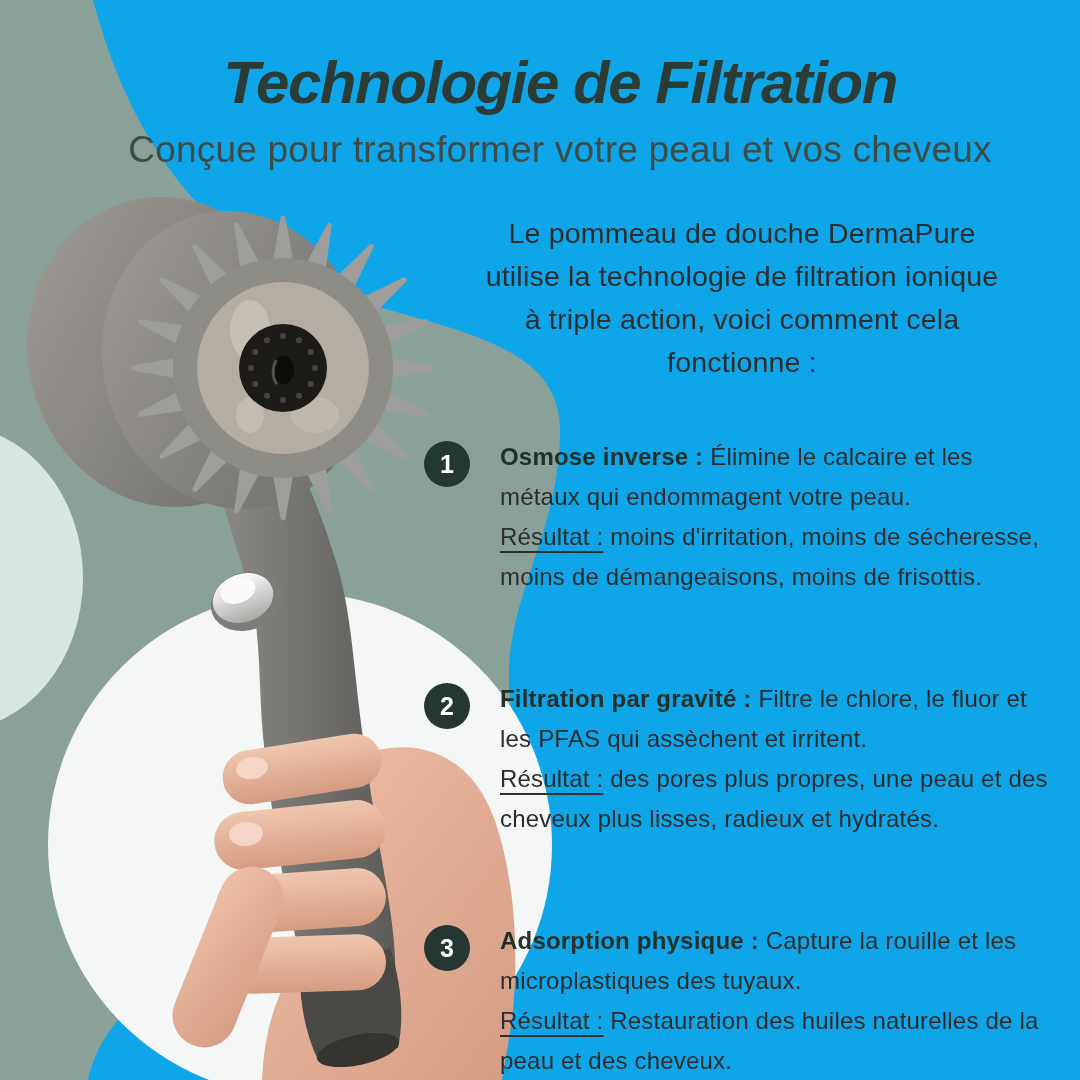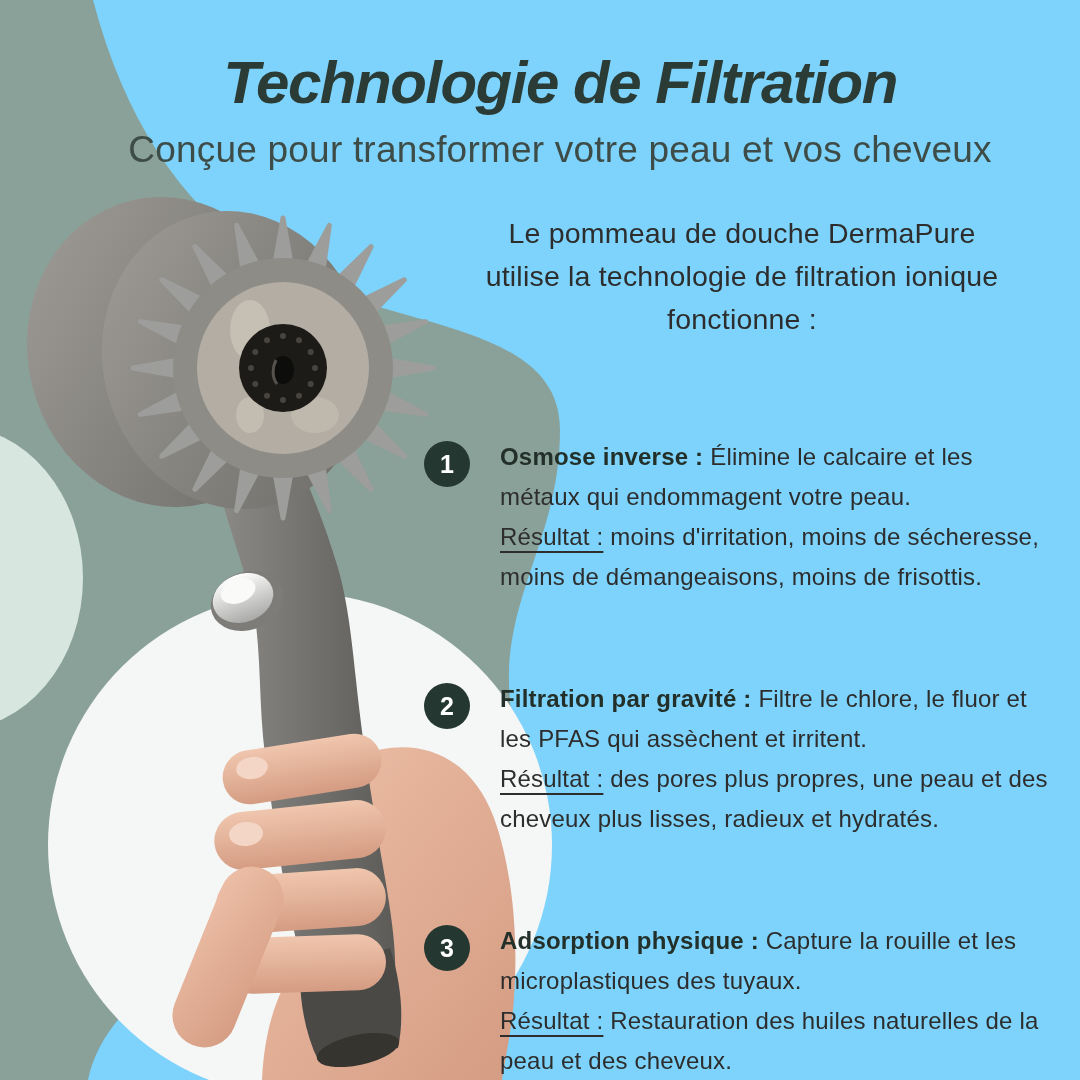--- a/index.html
+++ b/index.html
@@ -1,18 +1,18 @@
 <!DOCTYPE html>
 <html><head>
 <meta charset="utf-8">
 <style>
   html,body{margin:0;padding:0;background:#efeff1;}
   #page{
     position:relative;width:1080px;height:1080px;overflow:hidden;
-    background:#7dd3fc;font-family:"Liberation Sans",sans-serif;
+    background:#0ea5e9;font-family:"Liberation Sans",sans-serif;
     margin:0 auto;
   }
   #bg-art{position:absolute;left:0;top:0;width:1080px;height:1080px;}
 
   
   .header{position:absolute;left:80px;top:48px;width:960px;text-align:center;}
   .title{
     margin:0;font-style:italic;font-weight:bold;font-size:60px;line-height:1.15;
     letter-spacing:-1.5px;color:#2b3b35;
   }
@@ -165,20 +165,21 @@
   </svg>
 
   <div class="header">
     <h1 class="title">Technologie de Filtration</h1>
     <p class="subtitle">Conçue pour transformer votre peau et vos cheveux</p>
   </div>
 
   <div class="intro">
     <span>Le pommeau de douche DermaPure</span>
     <span>utilise la technologie de filtration ionique</span>
+    <span>à triple action, voici comment cela</span>
     <span>fonctionne :</span>
   </div>
 
   <div class="feature-item i1">
     <div class="badge">1</div>
     <div class="item-text">
       <div>
         <span class="item-heading">Osmose inverse :</span>
         <span>Élimine le calcaire et les métaux qui endommagent votre peau.</span>
       </div>

